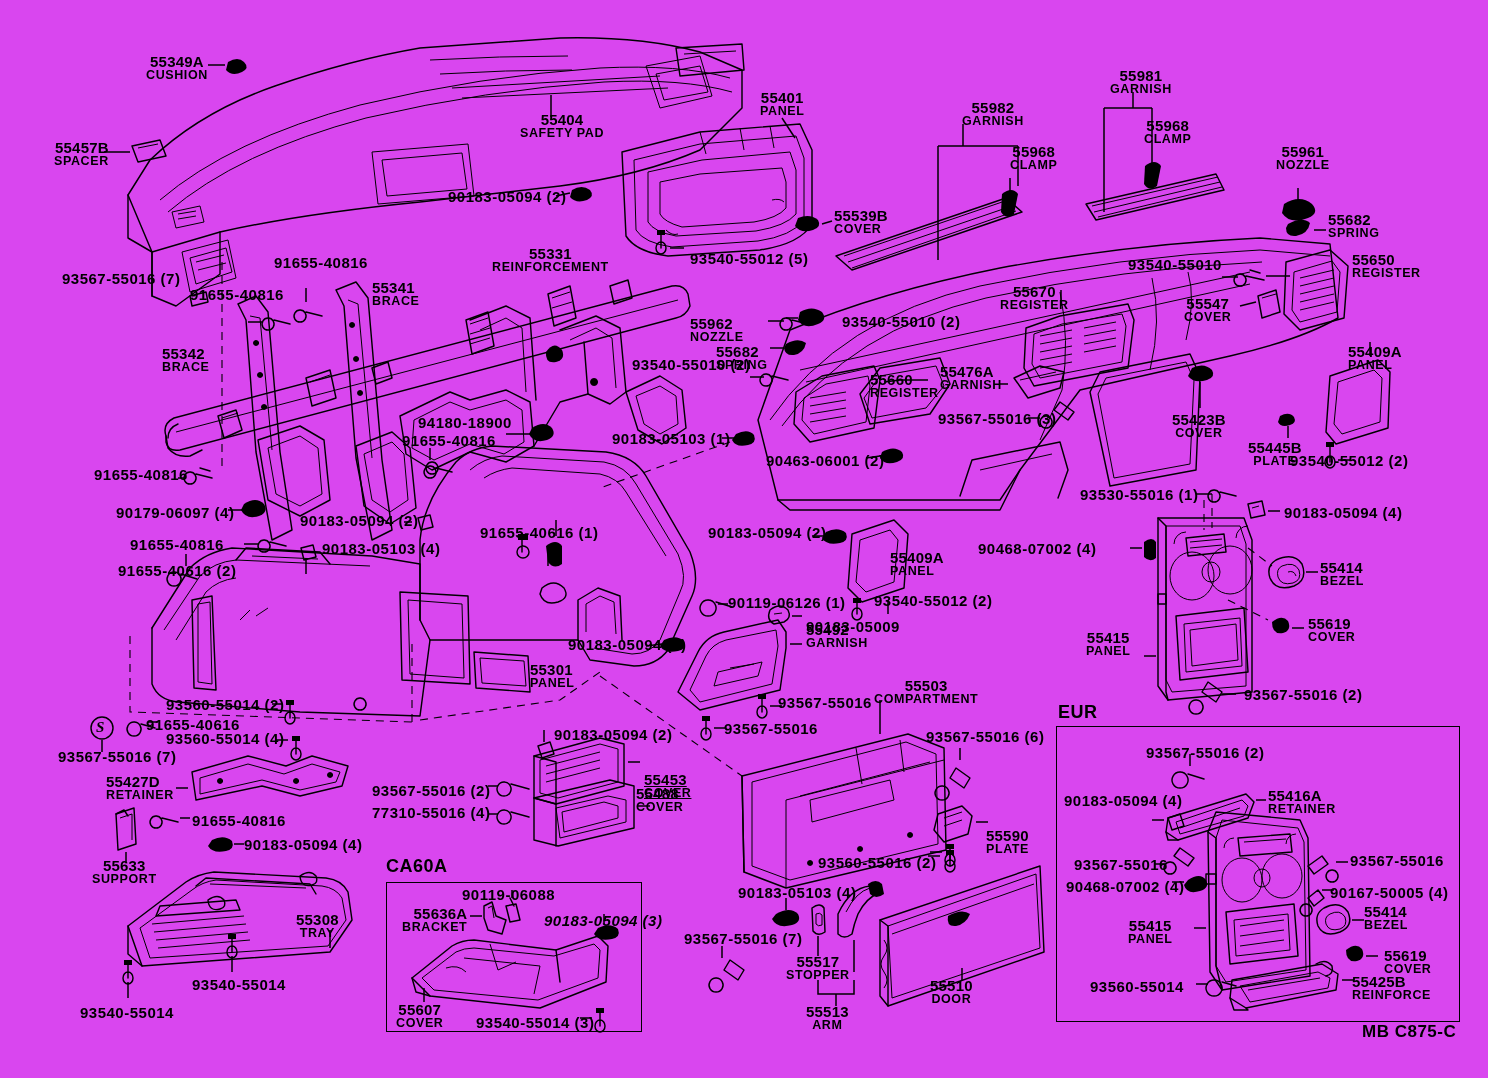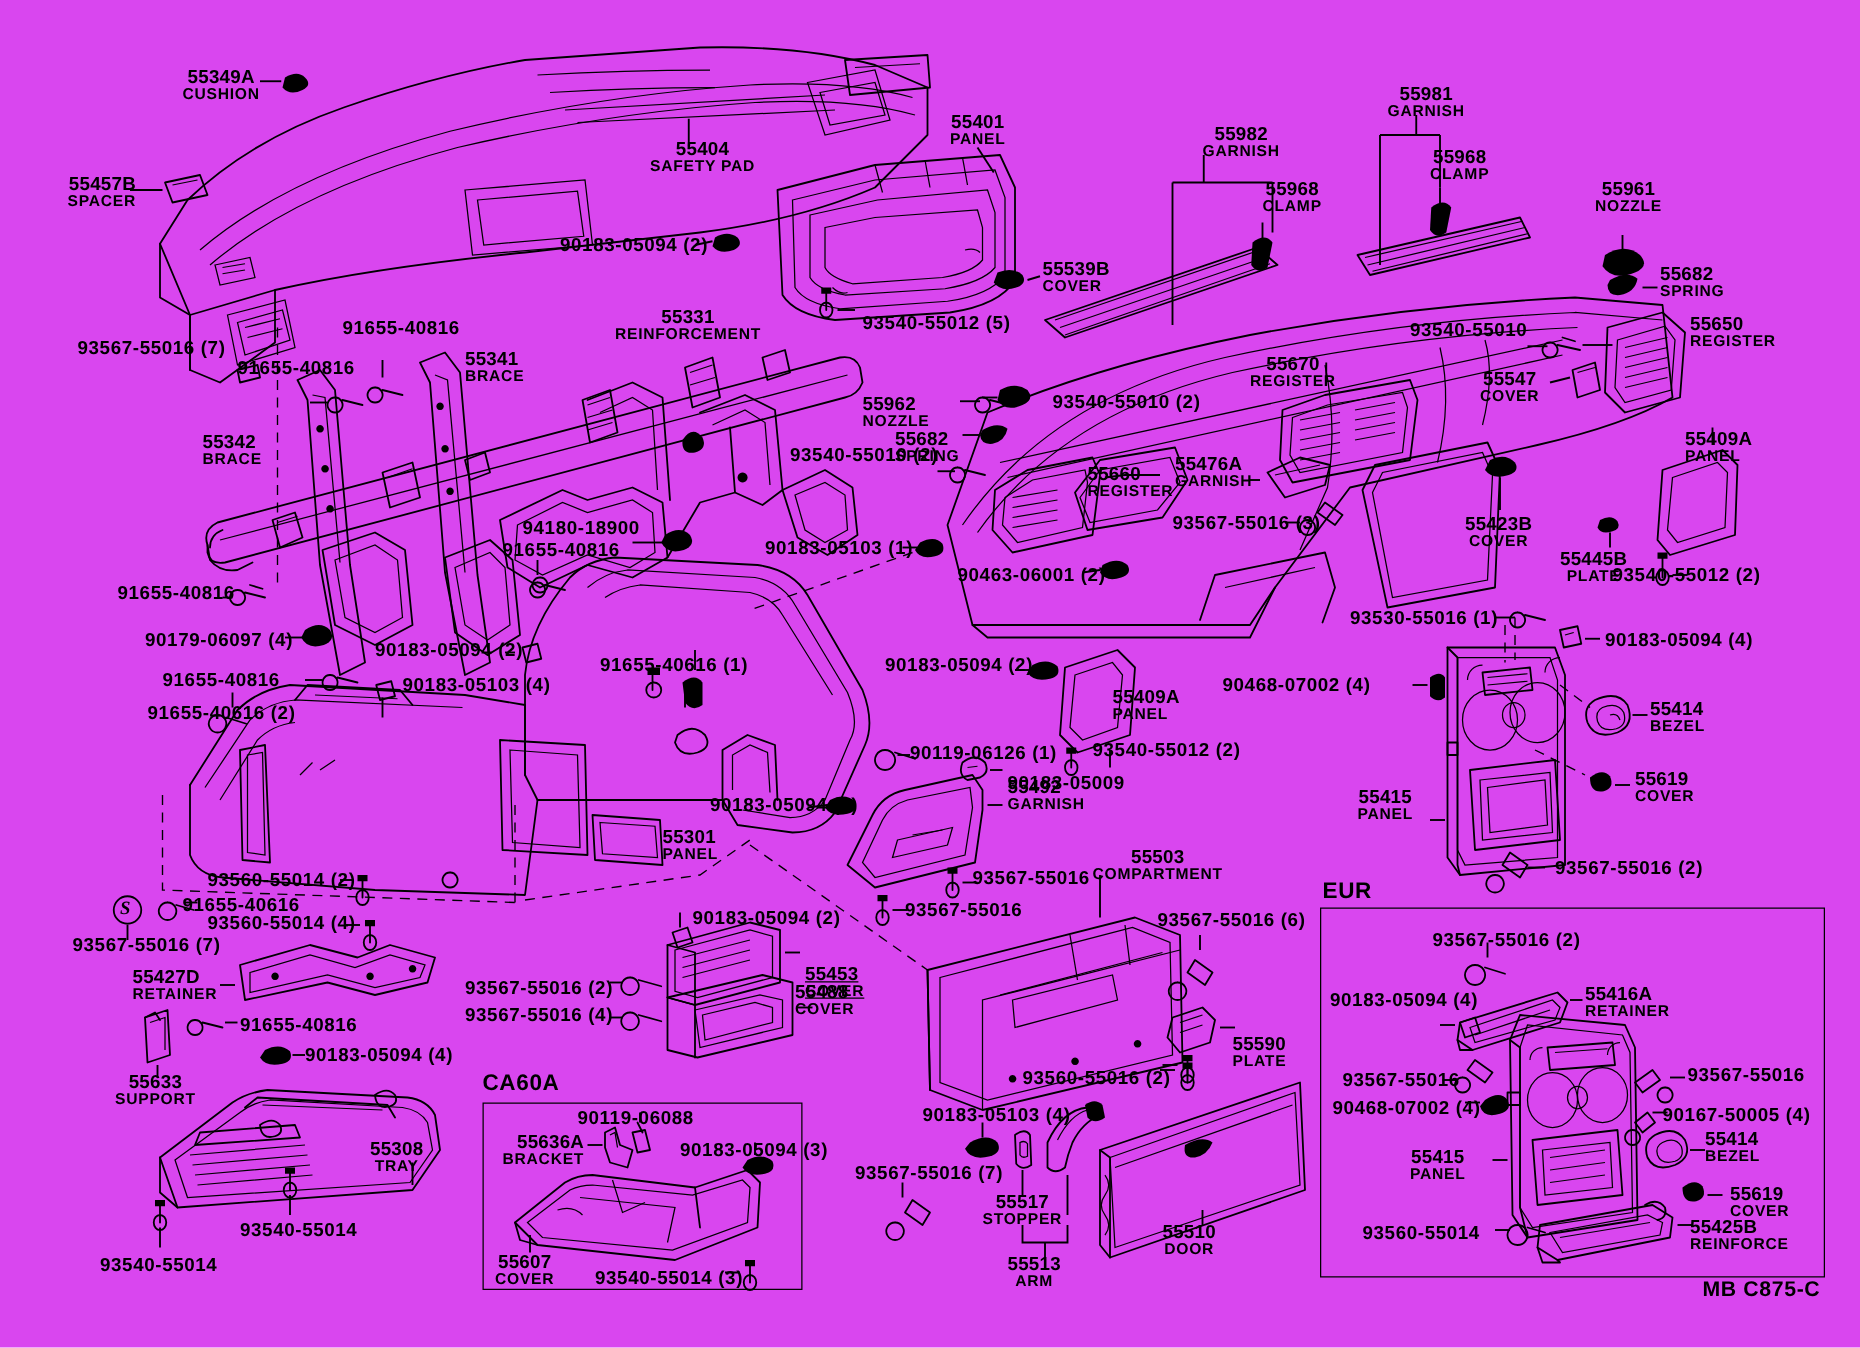--- a/index.html
+++ b/index.html
@@ -870,29 +870,29 @@
 <div class="code" style="left:874px;top:592px;">93540-55012 (2)</div>
 <div class="code" style="left:806px;top:618px;">90183-05009</div>
 <div class="code" style="left:778px;top:694px;">93567-55016</div>
 <div class="code" style="left:724px;top:720px;">93567-55016</div>
 <div class="code" style="left:166px;top:696px;">93560-55014 (2)</div>
 <div class="code" style="left:146px;top:716px;">91655-40616</div>
 <div class="code" style="left:166px;top:730px;">93560-55014 (4)</div>
 <div class="code" style="left:58px;top:748px;">93567-55016 (7)</div>
 <div class="code" style="left:554px;top:726px;">90183-05094 (2)</div>
 <div class="code" style="left:372px;top:782px;">93567-55016 (2)</div>
-<div class="code" style="left:372px;top:804px;">93567-55016 (4)</div>
+<div class="code" style="left:372px;top:804px;">77310-55016 (4)</div>
 <div class="code" style="left:926px;top:728px;">93567-55016 (6)</div>
 <div class="code" style="left:818px;top:854px;">93560-55016 (2)</div>
 <div class="code" style="left:192px;top:812px;">91655-40816</div>
 <div class="code" style="left:244px;top:836px;">90183-05094 (4)</div>
 <div class="code" style="left:192px;top:976px;">93540-55014</div>
 <div class="code" style="left:80px;top:1004px;">93540-55014</div>
 <div class="code" style="left:462px;top:886px;">90119-06088</div>
-<div class="code" style="left:544px;top:912px;">90183-05094 (3)</div>
+<div class="code" style="left:544px;top:912px;font-style:italic;">90183-05094 (3)</div>
 <div class="code" style="left:476px;top:1014px;">93540-55014 (3)</div>
 <div class="code" style="left:738px;top:884px;">90183-05103 (4)</div>
 <div class="code" style="left:684px;top:930px;">93567-55016 (7)</div>
 <div class="code" style="left:1146px;top:744px;">93567-55016 (2)</div>
 <div class="code" style="left:1064px;top:792px;">90183-05094 (4)</div>
 <div class="code" style="left:1074px;top:856px;">93567-55016</div>
 <div class="code" style="left:1066px;top:878px;">90468-07002 (4)</div>
 <div class="code" style="left:1350px;top:852px;">93567-55016</div>
 <div class="code" style="left:1330px;top:884px;">90167-50005 (4)</div>
 <div class="code" style="left:1090px;top:978px;">93560-55014</div>

